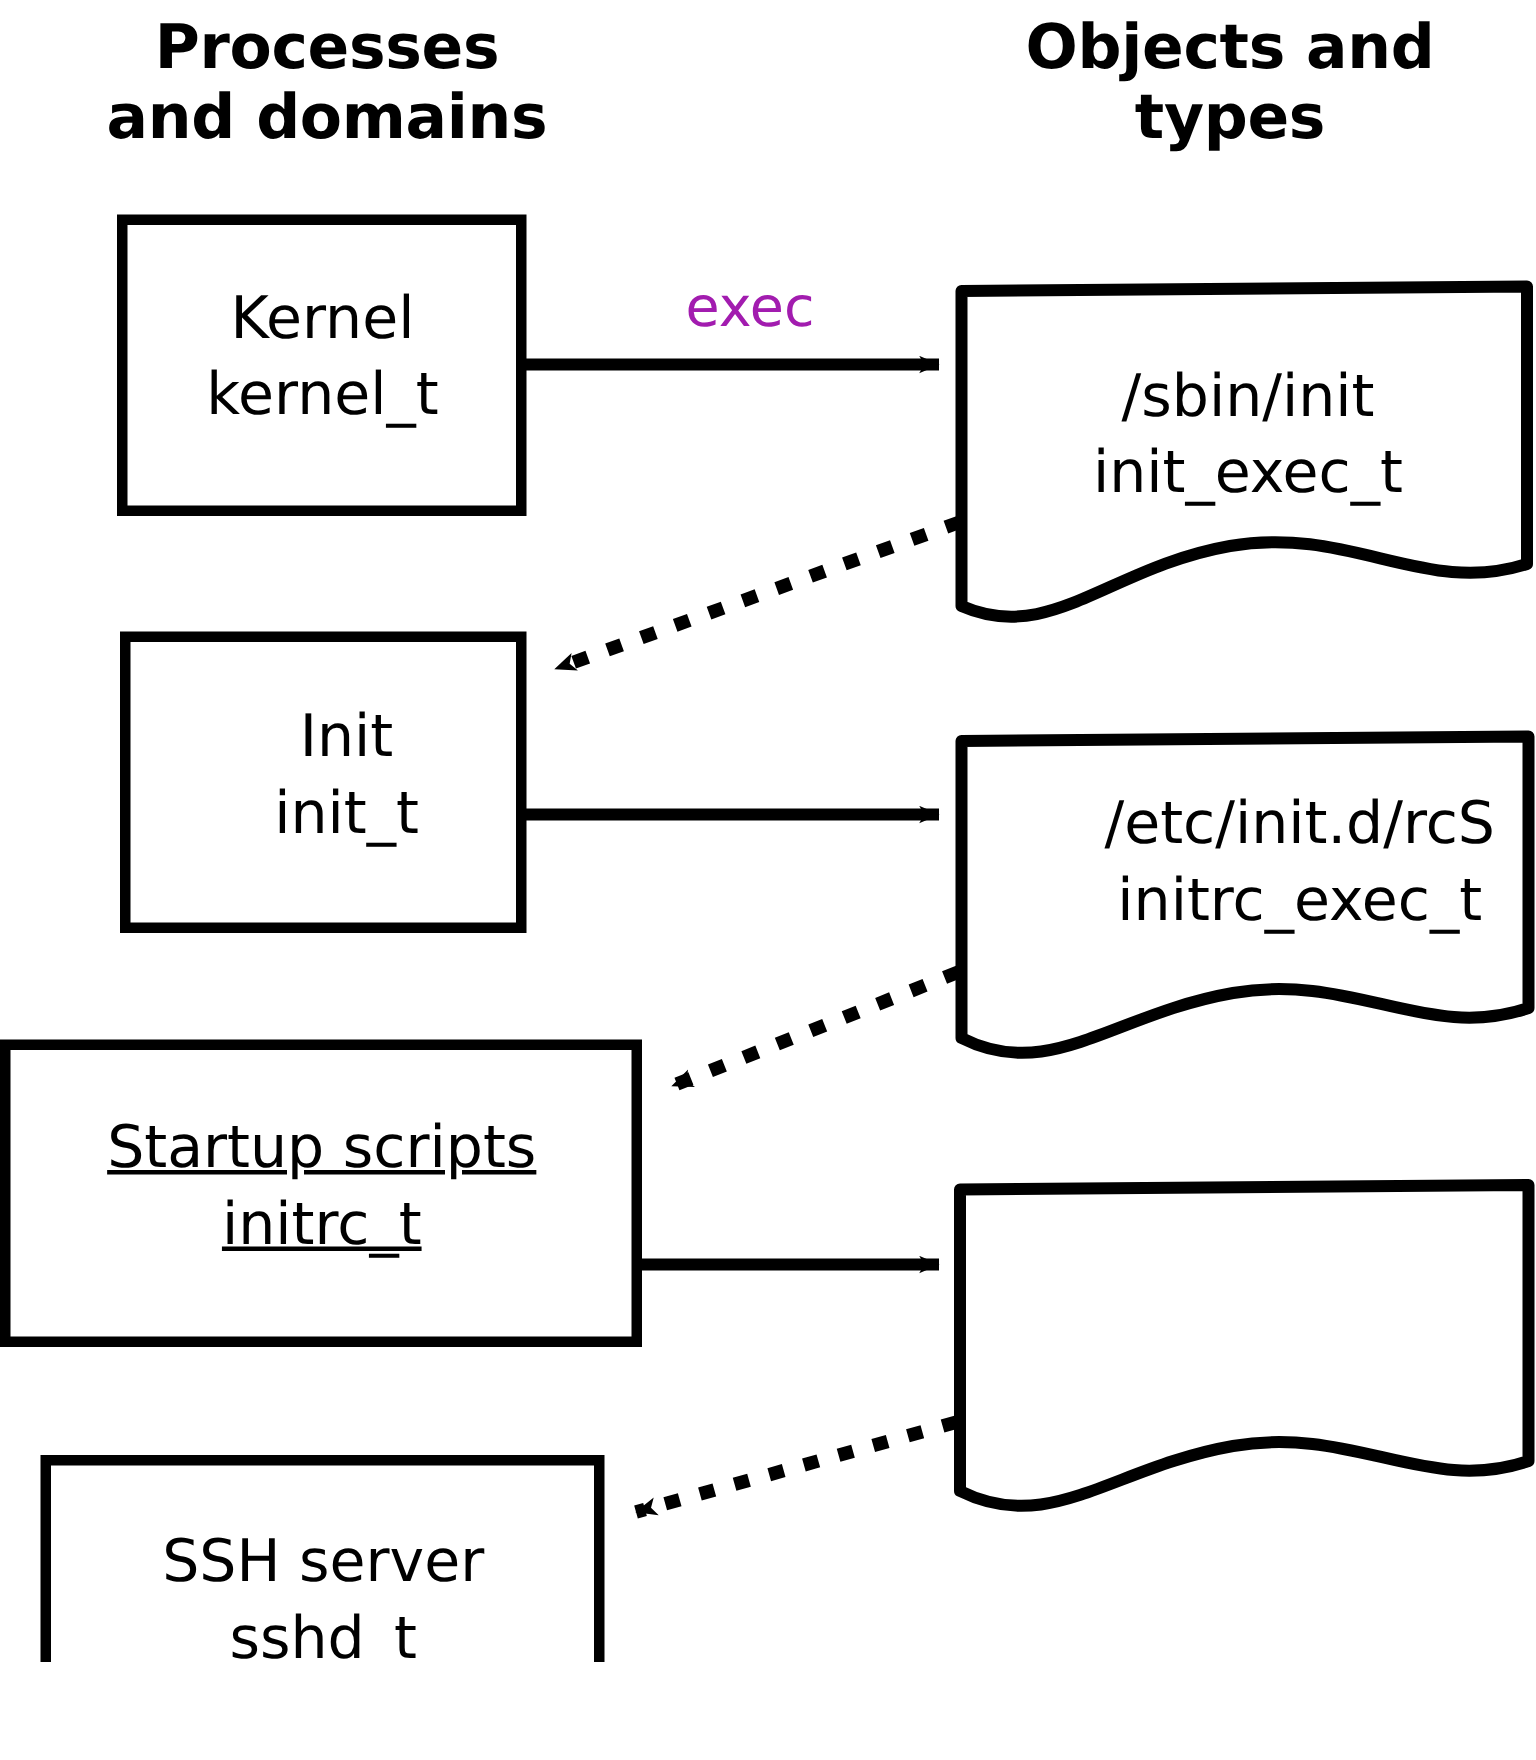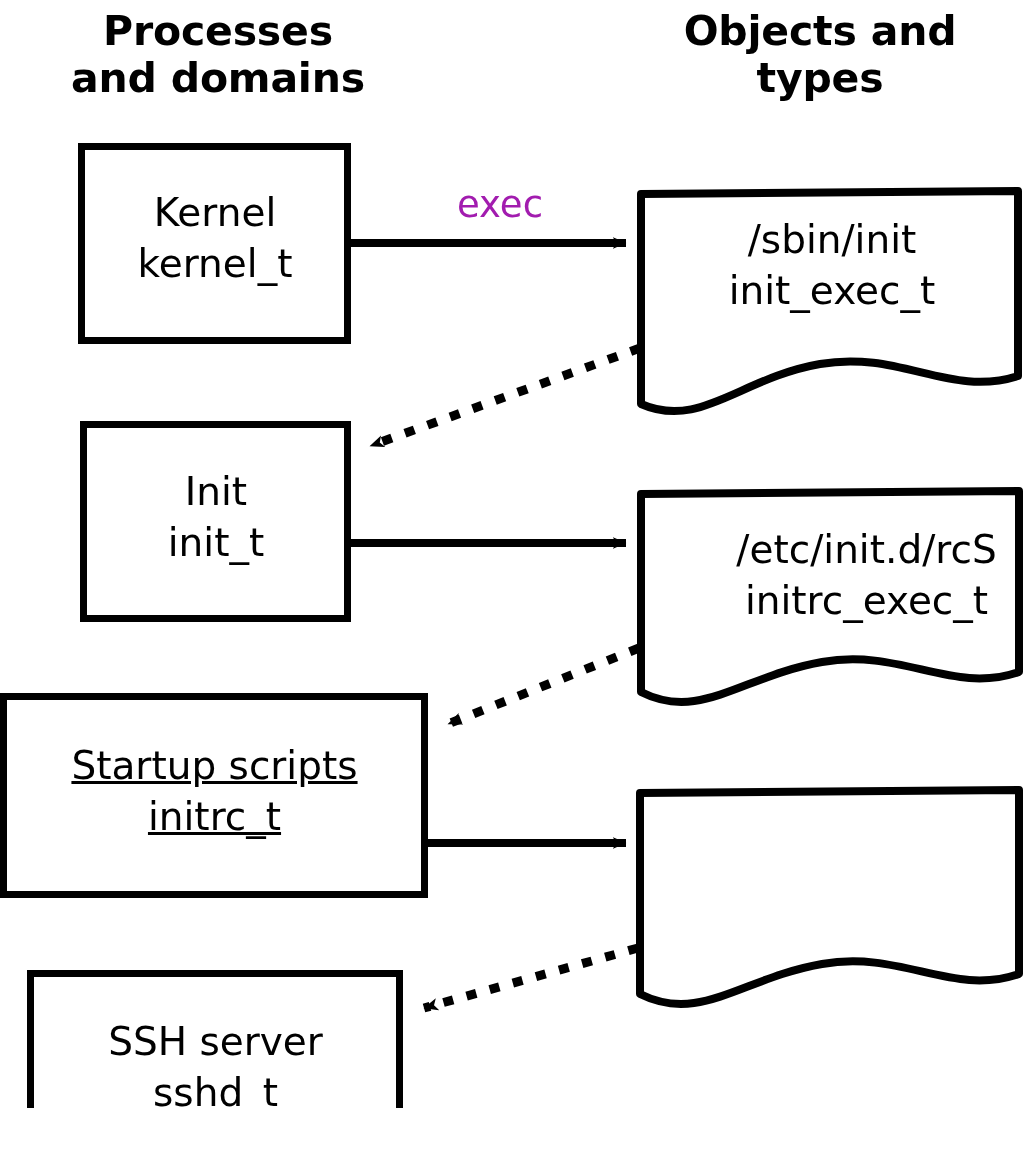--- a/index.html
+++ b/index.html
@@ -104,30 +104,30 @@
 
   <div class="col-header" id="header-left">Processes
 and domains</div>
 
   <div class="col-header" id="header-right">Objects and
 types</div>
 
   <div class="node-label" style="left:81px; top:187px; width:268px;">Kernel
 kernel_t</div>
 
-  <div class="node-label" style="left:83px; top:466px; width:266px;">Init
+  <div class="node-label" style="left:98px; top:466px; width:266px;">Init
 init_t</div>
 
   <div class="node-label" style="left:3px; top:740px; width:423px;text-decoration:underline;">Startup scripts
 initrc_t</div>
 
   <div class="node-label" style="left:30px; top:1016px; width:371px;">SSH server
 sshd_t</div>
 
-  <div class="node-label" style="left:646px; top:214px; width:372px;text-align:center;">/sbin/init
+  <div class="node-label" style="left:646px; top:239px; width:372px;text-align:center;">/sbin/init
 init_exec_t</div>
 
   <div class="node-label" style="left:680px; top:524px; width:373px;">/etc/init.d/rcS
 initrc_exec_t</div>
 
 
   <div class="edge-label" style="left:420px; top:185px; width:160px;">exec</div>
 
 </div>
 

